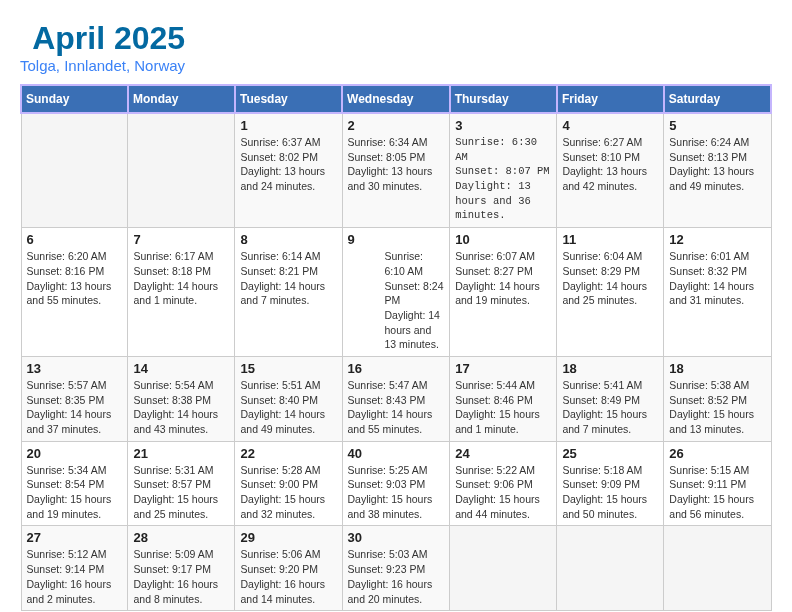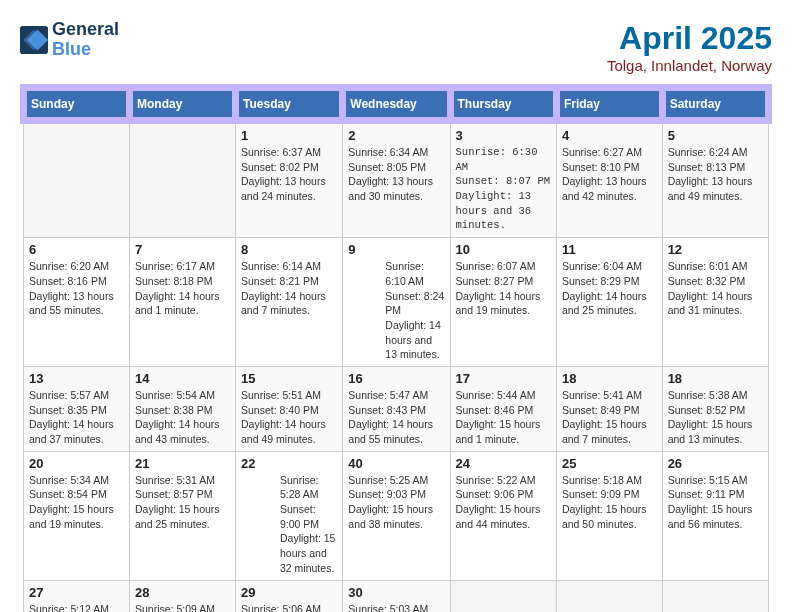--- a/index.html
+++ b/index.html
@@ -37,35 +37,35 @@
     .title-block {
       text-align: right;
     }
     .main-title {
       font-size: 32px;
       color: #0369a1;
       font-weight: bold;
     }
     .subtitle {
       font-size: 15px;
-      color: #7f1d1d;
+      color: #3b82f6;
     }
     .calendar {
       width: 100%;
       border-collapse: collapse;
       font-size: 11px;
     }
     .calendar thead th {
       background: #3a6fb5;
       color: #fff;
       padding: 6px 4px;
       text-align: left;
       font-size: 12px;
       font-weight: bold;
-      border: 7px solid #c4b5fd;
+      border: 2px solid #c4b5fd;
     }
     .calendar tbody td {
       vertical-align: top;
       padding: 4px 5px;
       border: 1px solid #ccc;
       width: 108px;
       min-height: 80px;
       background: #fff;
     }
     .calendar tbody tr:nth-child(odd) td {
@@ -83,31 +83,20 @@
       line-height: 1.4;
     }
     .empty-cell {
       background: #f5f5f5 !important;
     }
   </style>
 </head>
 <body>
 
 <div class="header">
-  <div class="logo">
-    <svg class="logo-icon" viewBox="0 0 40 40" xmlns="http://www.w3.org/2000/svg">
-      <rect x="0" y="0" width="40" height="40" rx="4" fill="#1a3a5c"></rect>
-      <polygon points="20,5 35,20 20,35 5,20" fill="#4a90d9" opacity="0.5"></polygon>
-      <polygon points="25,5 40,20 25,35 10,20" fill="#4a90d9"></polygon>
-    </svg>
-    <div class="logo-text">
-      <div>General</div>
-      <div><span>Blue</span></div>
-    </div>
-  </div>
   <div class="title-block">
     <div class="main-title">April 2025</div>
     <div class="subtitle">Tolga, Innlandet, Norway</div>
   </div>
 </div>
 
 <table class="calendar">
   <thead>
     <tr>
     <th>Sunday</th>
@@ -250,21 +239,21 @@
 Daylight: 15 hours and 19 minutes.</div>
         </td>
         <td>
           <div class="day-number">21</div>
           <div class="day-info" style="white-space: pre-line;">Sunrise: 5:31 AM
 Sunset: 8:57 PM
 Daylight: 15 hours and 25 minutes.</div>
         </td>
         <td>
           <div class="day-number">22</div>
-          <div class="day-info" style="white-space: pre-line; margin-left: 39px;">Sunrise: 5:28 AM
+          <div class="day-info" style="white-space: pre-line;">Sunrise: 5:28 AM
 Sunset: 9:00 PM
 Daylight: 15 hours and 32 minutes.</div>
         </td>
         <td>
           <div class="day-number">40</div>
           <div class="day-info" style="white-space: pre-line;">Sunrise: 5:25 AM
 Sunset: 9:03 PM
 Daylight: 15 hours and 38 minutes.</div>
         </td>
         <td>

